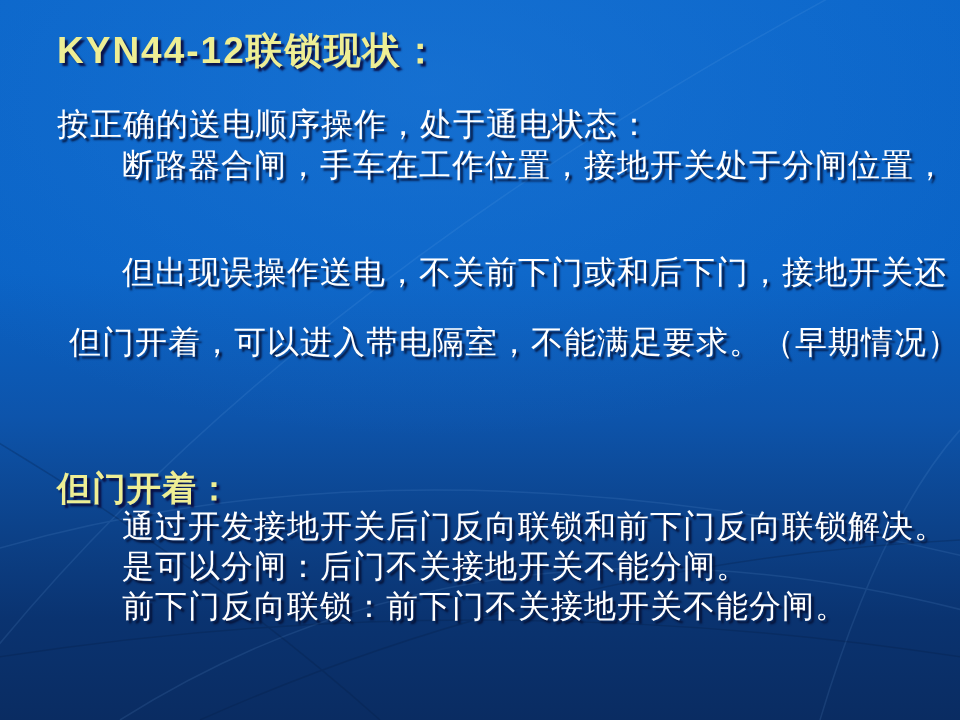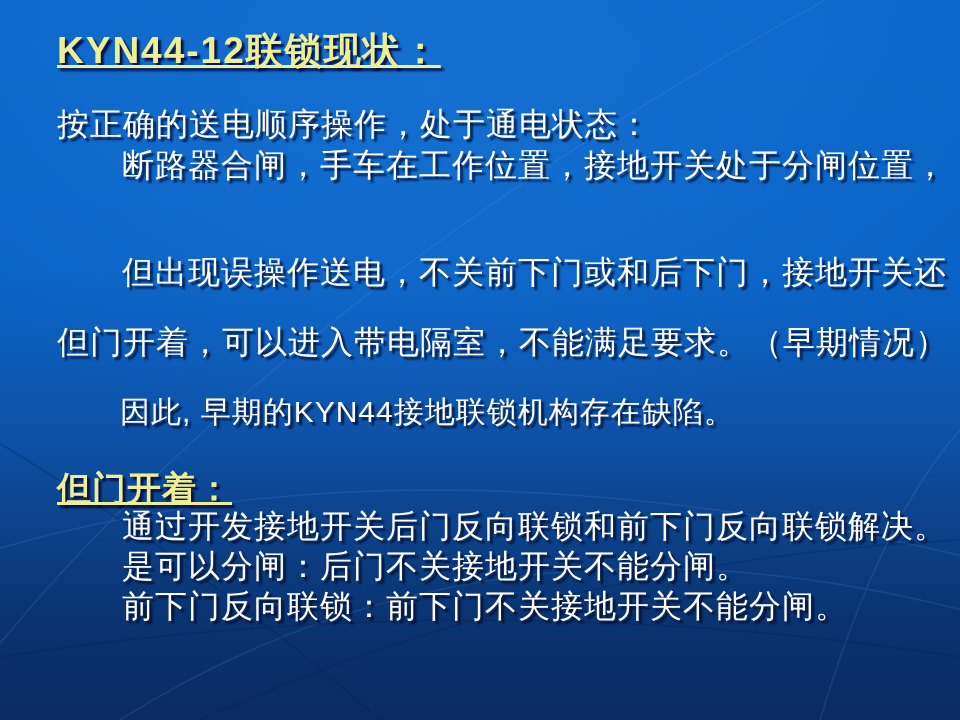--- a/index.html
+++ b/index.html
@@ -34,31 +34,30 @@
     color: #ffffff;
     font-size: 32px;
     letter-spacing: 1px;
     text-shadow: 3px 3px 2px rgba(5, 12, 45, 0.85);
   }
 
   .heading {
     color: #eeee94;
     font-weight: bold;
     text-shadow: 3px 3px 2px rgba(10, 10, 60, 0.9);
-    text-decoration: underline;
   }
 
   .slide-title { top: 26px; left: 57px; font-size: 37px; letter-spacing: 2px; }
 
   .l0  { top: 103px; left: 57px;  }
   .l1  { top: 144px; left: 122px; }
   .l2  { top: 183px; left: 62px;  }
   .l3  { top: 251px; left: 122px; }
   .l4  { top: 287px; left: 57px;  }
-  .l5  { top: 321px; left: 57px;  }
+  .l5  { top: 321px; left: 69px;  }
   .l6  { top: 392px; left: 120px; font-size: 30px; }
   .h2  { top: 466px; left: 57px;  font-size: 34px; }
   .l8  { top: 505px; left: 122px; }
   .l9  { top: 545px; left: 122px; }
   .l10 { top: 585px; left: 122px; }
   .l11 { top: 623px; left: 122px; }
 </style>
 </head>
 <body>
 
@@ -77,21 +76,20 @@
       <path d="M -40 420 Q 200 560 380 720"></path>
     </g>
   </svg>
 
   <div class="txt heading slide-title">KYN44-12联锁现状：</div>
 
   <div class="txt l0">按正确的送电顺序操作，处于通电状态：</div>
   <div class="txt l1">断路器合闸，手车在工作位置，接地开关处于分闸位置，</div>
   <div class="txt l3">但出现误操作送电，不关前下门或和后下门，接地开关还</div>
   <div class="txt l5">但门开着，可以进入带电隔室，不能满足要求。（早期情况）</div>
-  <div class="txt l6">因此, 早期的KYN44接地联锁机构存在缺陷。</div>
 
   <div class="txt heading h2">但门开着：</div>
 
   <div class="txt l8">通过开发接地开关后门反向联锁和前下门反向联锁解决。</div>
   <div class="txt l9">是可以分闸：后门不关接地开关不能分闸。</div>
   <div class="txt l10">前下门反向联锁：前下门不关接地开关不能分闸。</div>
 
 </div>
 
 </body></html>

